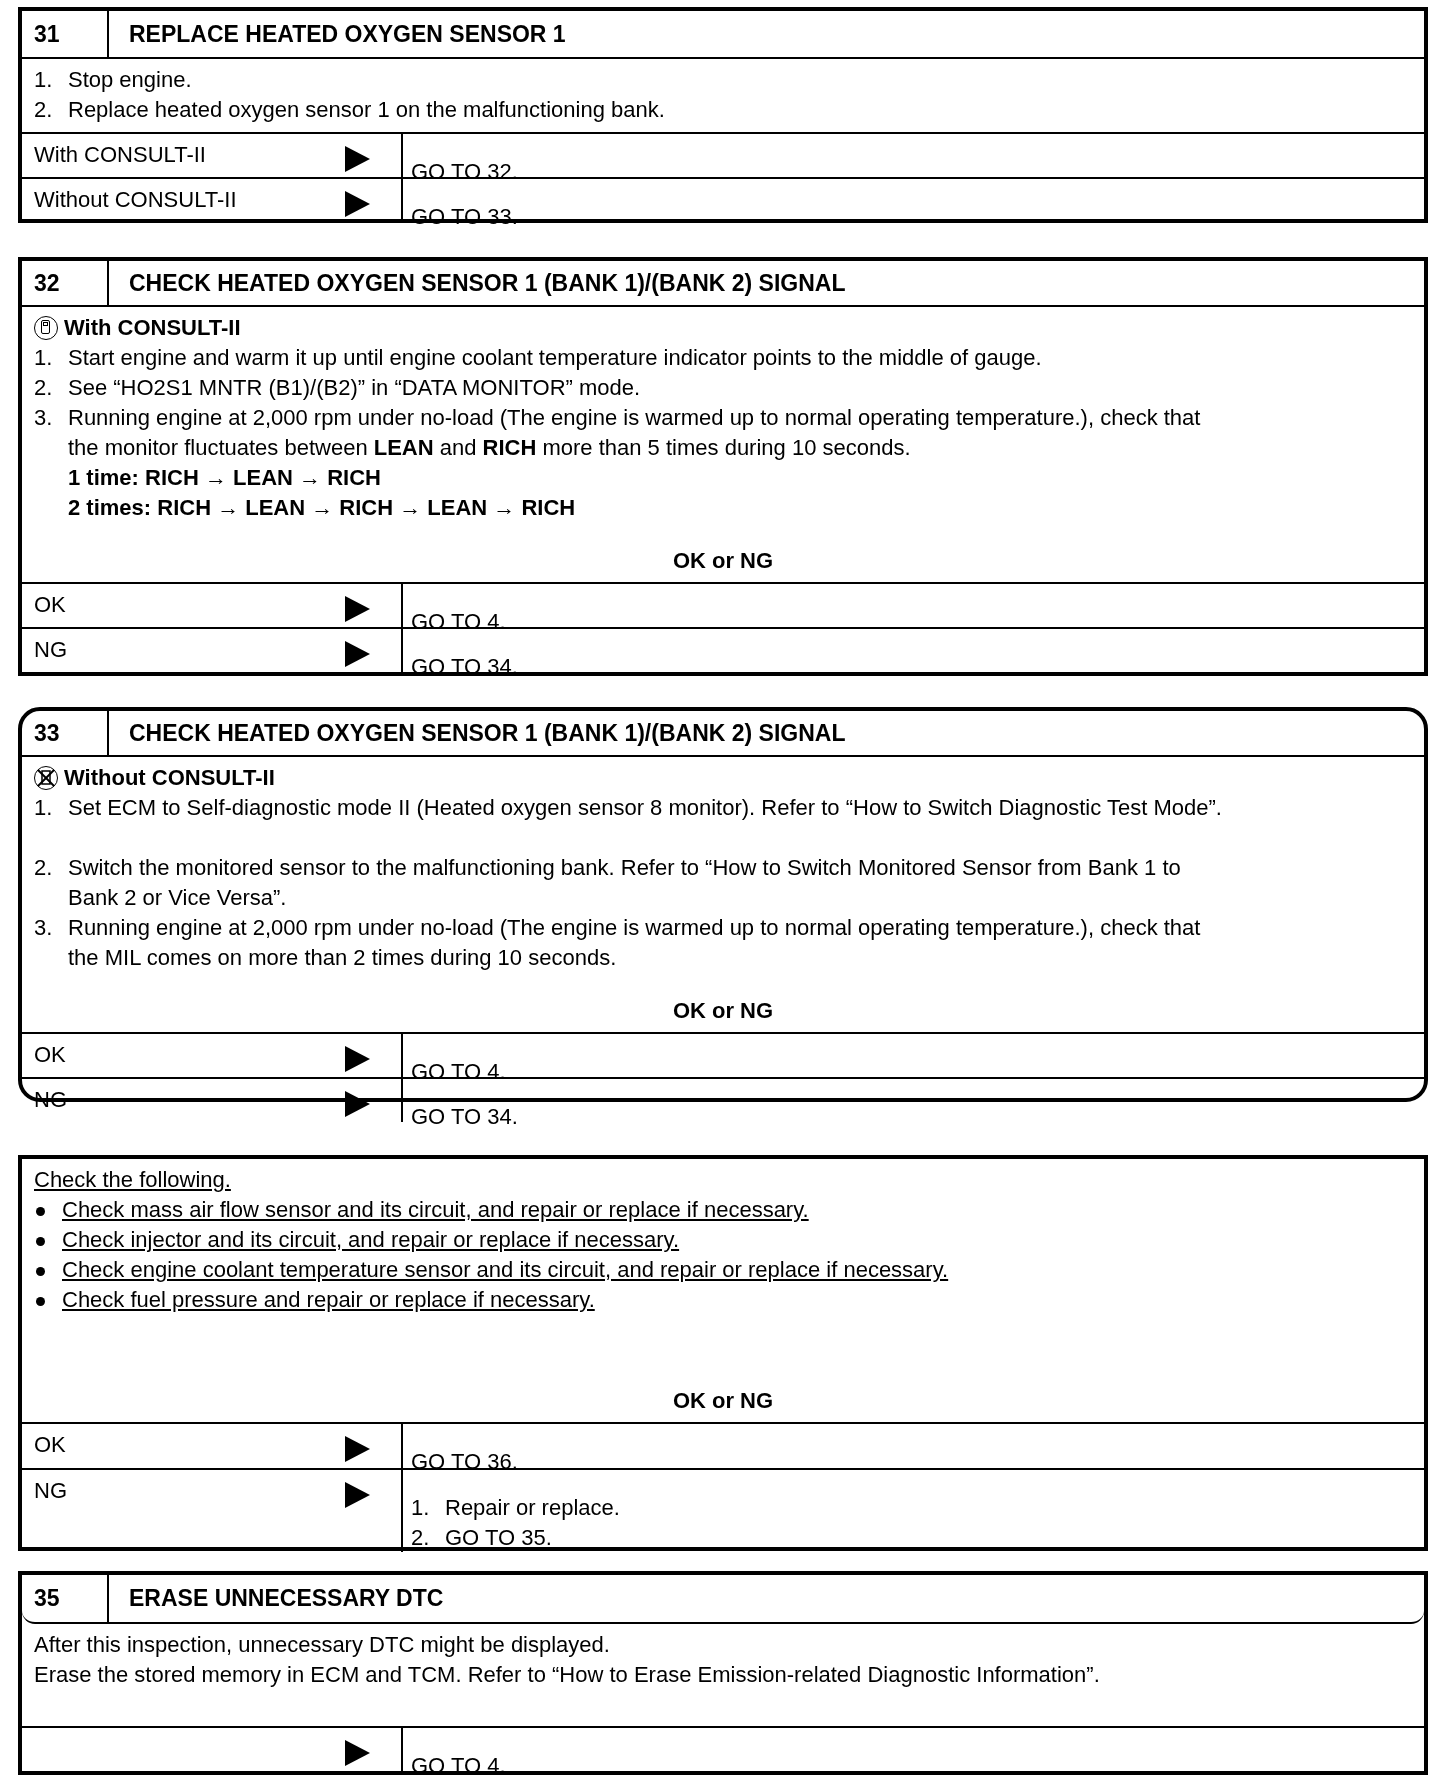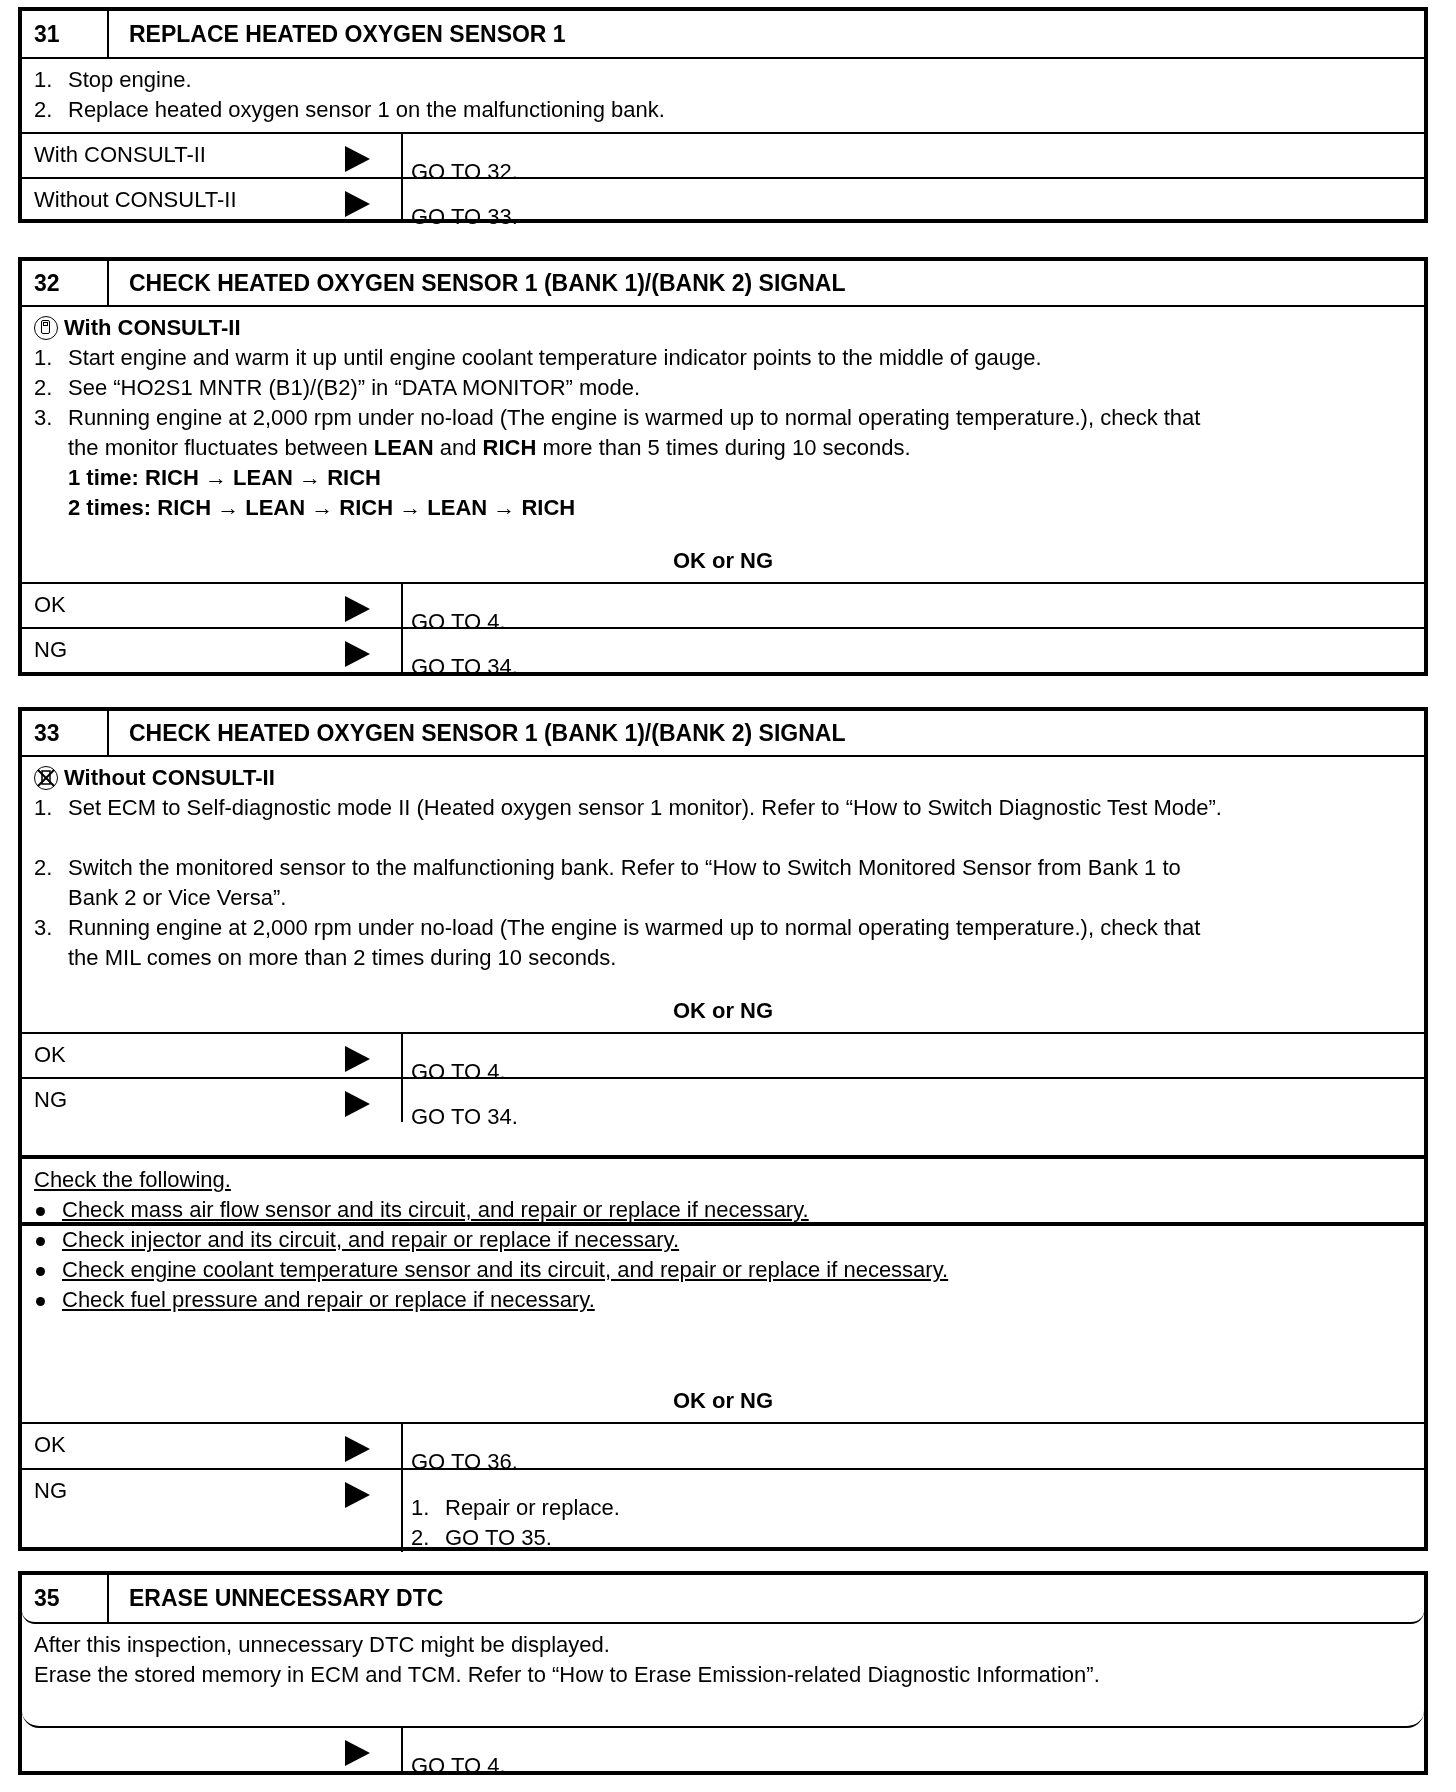--- a/index.html
+++ b/index.html
@@ -136,38 +136,38 @@
   </div>
   <div class="row" style="height:45px;">
     <div class="cond">
       <span>NG</span>
       <span class="arrow"></span>
     </div>
     <div class="act">GO TO 34.</div>
   </div>
 </div>
 
-<div class="step" style="top:707px; height:519px;">
+<div class="step" style="top:707px; height:395px;border-radius:22px;">
   <div class="hdr" style="height:46px;">
     <div class="num">33</div>
     <div class="title">CHECK HEATED OXYGEN SENSOR 1 (BANK 1)/(BANK 2) SIGNAL</div>
   </div>
   <div class="body" style="height:277px;">
     <div class="line b">
       <span class="ico noconsult">
         <svg width="18" height="18" viewBox="0 0 18 18">
             <rect x="5" y="2" width="8" height="13" fill="none" stroke="#000" stroke-width="1.5"></rect>
             <line x1="1" y1="1" x2="17" y2="17" stroke="#000" stroke-width="2"></line>
             <line x1="17" y1="1" x2="1" y2="17" stroke="#000" stroke-width="2"></line>
           </svg>
       </span><span>Without CONSULT-II</span>
     </div>
     <div class="numbered">
       <span class="n">1.</span>
-      <span>Set ECM to Self-diagnostic mode II (Heated oxygen sensor 1 monitor). Refer to “How to Switch Diagnostic Test Mode”.</span>
+      <span>Set ECM to Self-diagnostic mode II (Heated oxygen sensor 8 monitor). Refer to “How to Switch Diagnostic Test Mode”.</span>
     </div>
     <div class="line" style="height:30px;"></div>
     <div class="numbered">
       <span class="n">2.</span>
       <span>Switch the monitored sensor to the malfunctioning bank. Refer to “How to Switch Monitored Sensor from Bank 1 to</span>
     </div>
     <div class="line ind">Bank 2 or Vice Versa”.</div>
     <div class="numbered">
       <span class="n">3.</span>
       <span>Running engine at 2,000 rpm under no-load (The engine is warmed up to normal operating temperature.), check that</span>
@@ -235,21 +235,21 @@
       </div>
     </div>
   </div>
 </div>
 
 <div class="step" style="top:1571px; height:204px;">
   <div class="hdr" style="height:49px;border-radius:13px;">
     <div class="num">35</div>
     <div class="title">ERASE UNNECESSARY DTC</div>
   </div>
-  <div class="body" style="height:104px;border-radius:17px;">
+  <div class="body" style="height:104px;">
     <div class="line">After this inspection, unnecessary DTC might be displayed.</div>
     <div class="line">Erase the stored memory in ECM and TCM. Refer to “How to Erase Emission-related Diagnostic Information”.</div>
   </div>
   <div class="row" style="height:43px;">
     <div class="cond">
       <span></span>
       <span class="arrow"></span>
     </div>
     <div class="act">GO TO 4.</div>
   </div>

